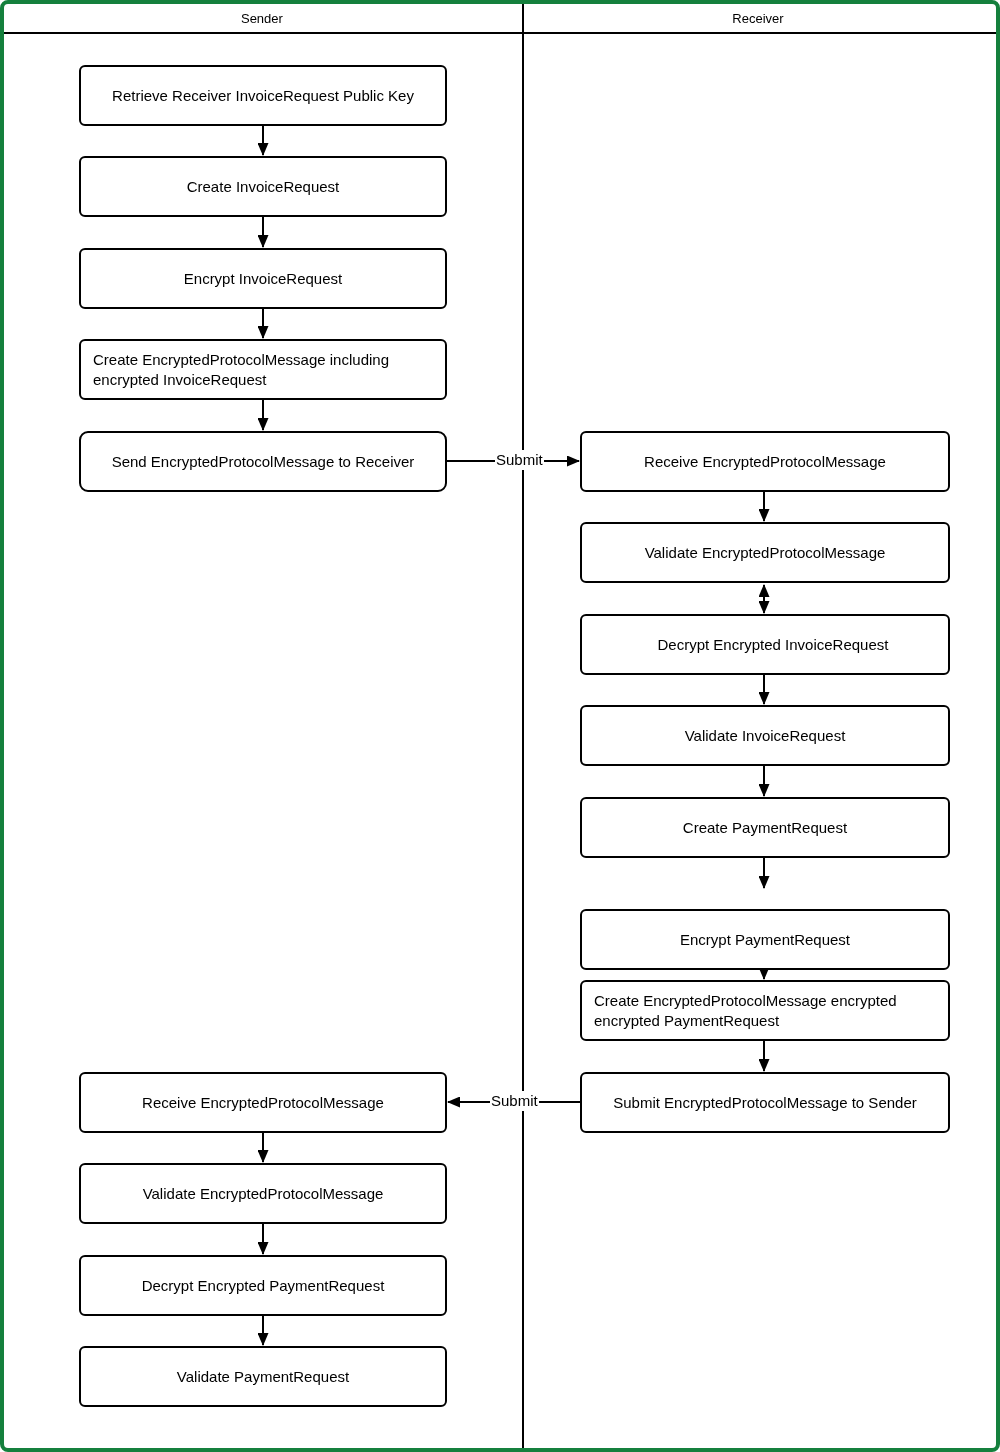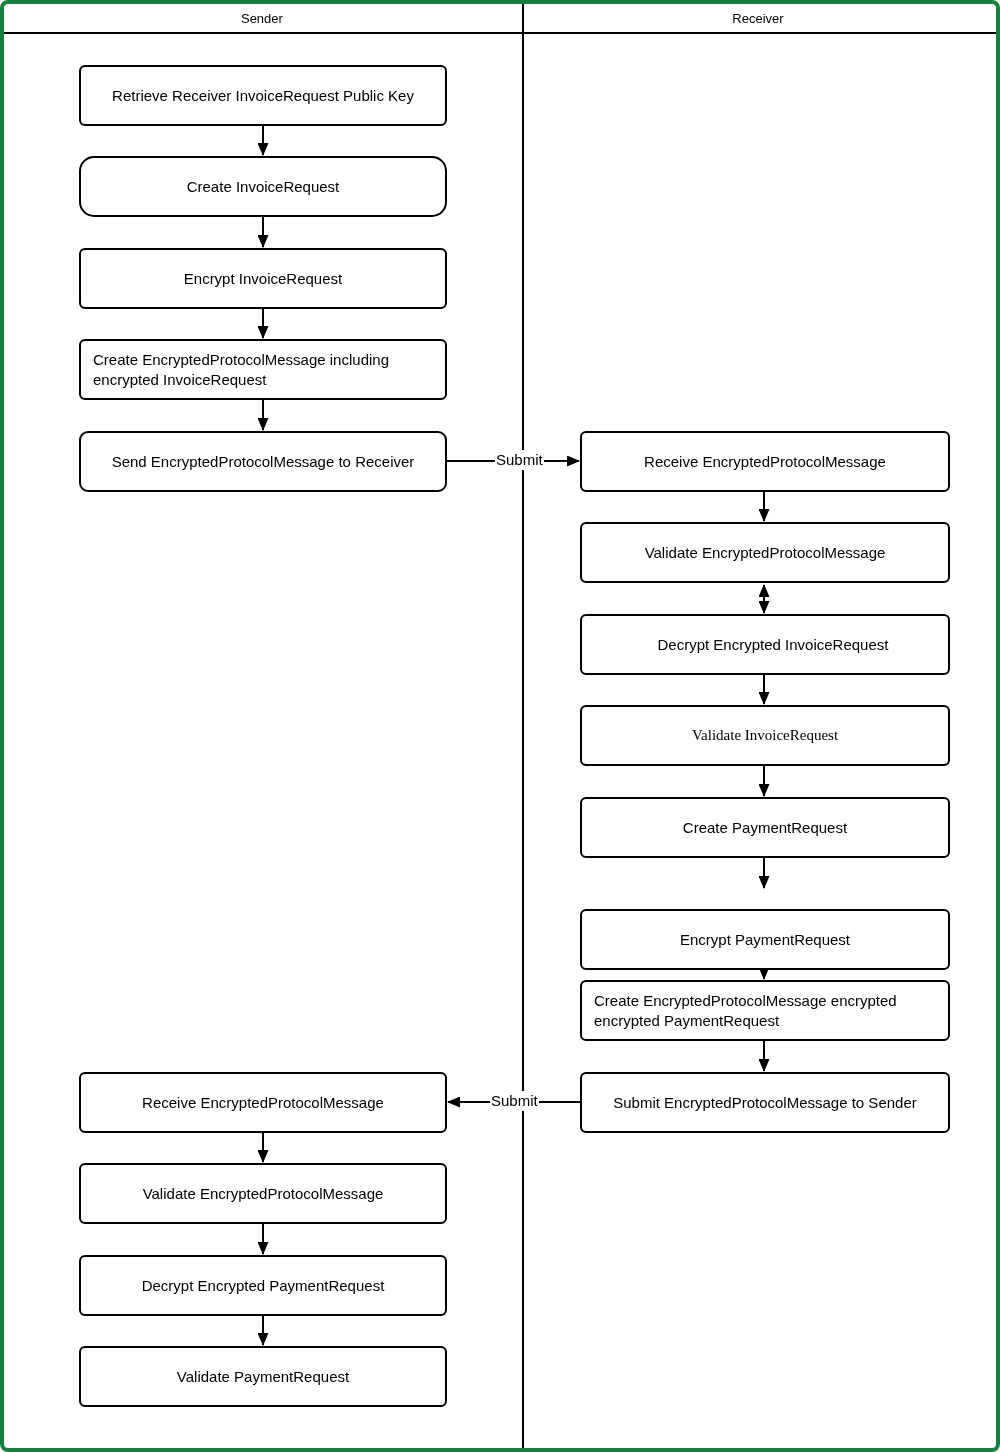--- a/index.html
+++ b/index.html
@@ -53,23 +53,23 @@
     align-items: center;
     justify-content: center;
     font-size: 15px;
     line-height: 1.3;
     padding: 2px 12px;
     z-index: 2;
   }
   .node.sender-col   { left: 75px;  width: 368px; }
   .node.receiver-col { left: 576px; width: 370px; }
 
-  .s1 { top: 61px; }  .s2 { top: 152px; border-radius: 15px; } .s3 { top: 244px; } .s4 { top: 335px; } .s5 { top: 427px; border-radius: 9px; }
+  .s1 { top: 61px; }  .s2 { top: 152px; } .s3 { top: 244px; } .s4 { top: 335px; } .s5 { top: 427px; border-radius: 9px; }
   .s6 { top: 1068px; } .s7 { top: 1159px; } .s8 { top: 1251px; } .s9 { top: 1342px; }
-  .r1 { top: 427px; } .r2 { top: 518px; } .r3 { top: 610px; padding-left: 28px; } .r4 { top: 701px; font-family: Liberation Serif, serif; }
+  .r1 { top: 427px; } .r2 { top: 518px; } .r3 { top: 610px; padding-left: 28px; } .r4 { top: 701px; }
   .r5 { top: 793px; } .r6 { top: 885px; margin-top: 20px; } .r7 { top: 976px; } .r8 { top: 1068px; }
 
   .edges {
     position: absolute;
     left: 0; top: 0;
     z-index: 1;
     pointer-events: none;
   }
 
   .edge-label {

